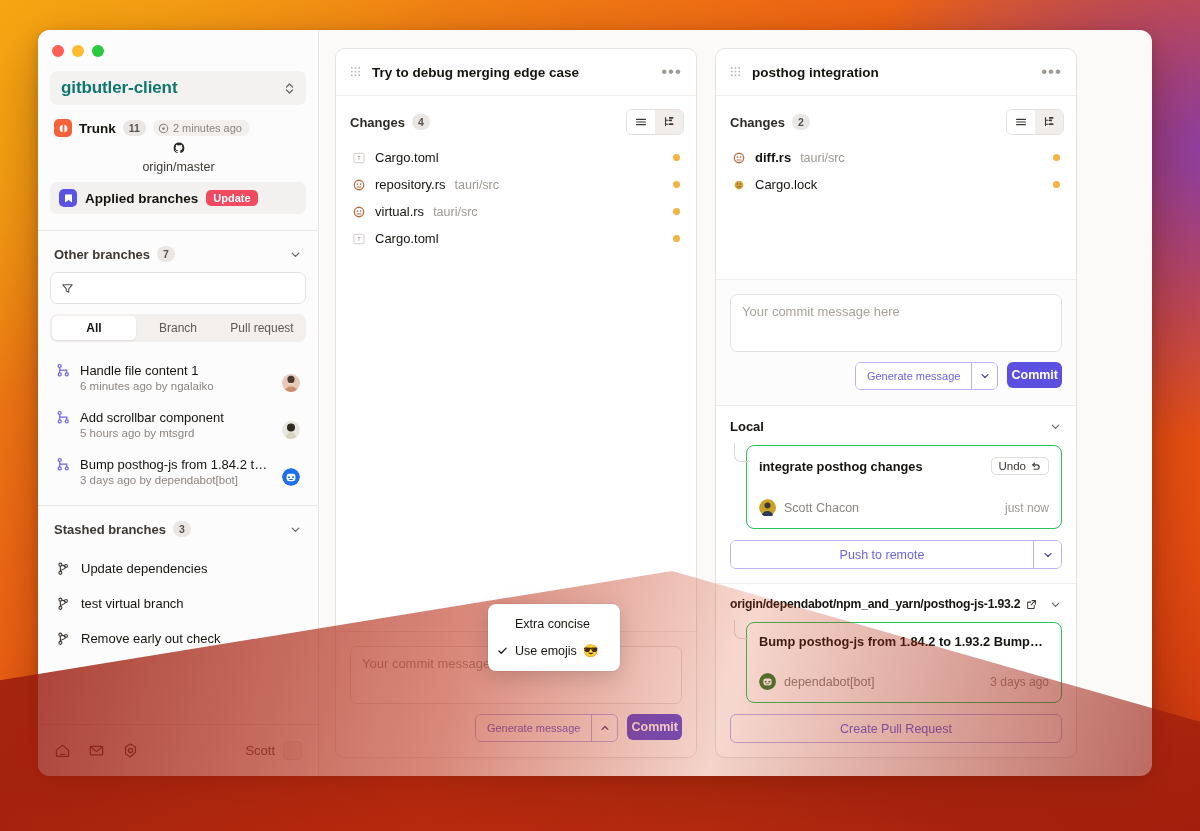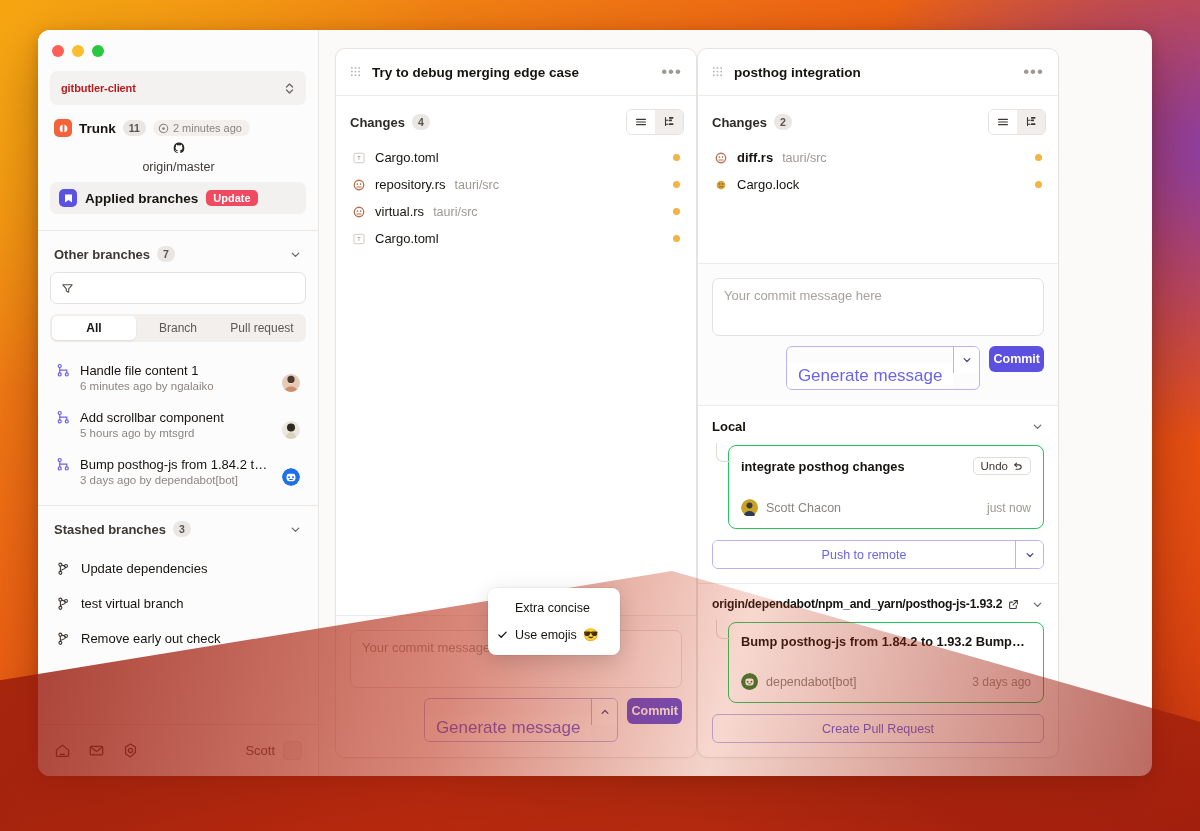--- a/index.html
+++ b/index.html
@@ -42,21 +42,21 @@
   .dot { width: 12px; height: 12px; border-radius: 50%; }
   .dot.red { background: #ff5f57; }
   .dot.amber { background: #febc2e; }
   .dot.green { background: #28c840; }
 
   .project-select {
     margin: 14px 12px 0 12px; height: 34px; background: #f4f2f1;
     border-radius: 7px; display: flex; align-items: center;
     padding: 0 11px; justify-content: space-between; cursor: pointer;
   }
-  .project-name { font-size: 11px; font-weight: 700; color: #b91c1c; letter-spacing: -.1px; }
+  .project-name { font-size: 17px; font-weight: 700; color: #0f766e; letter-spacing: -.1px; }
 
   .trunk-block { padding: 12px 12px 0 12px; }
   .trunk-row { display: flex; align-items: center; gap: 7px; padding: 2px 4px; }
   .sq { width: 18px; height: 18px; border-radius: 5px; display: flex; align-items: center; justify-content: center; flex: 0 0 18px; }
   .sq.orange { background: #f4623a; }
   .sq.violet { background: #5a52e0; }
   .trunk-label { font-size: 13.5px; font-weight: 700; color: #16140f; }
   .pill-count {
     background: #e9e6e4; color: #58534e; font-size: 10.5px; font-weight: 700;
     border-radius: 20px; padding: 1px 6px; line-height: 14px;
@@ -122,21 +122,21 @@
 
   .sidebar-footer {
     margin-top: auto; border-top: 1px solid #eae7e4; height: 52px;
     display: flex; align-items: center; padding: 0 16px; gap: 17px;
   }
   .footer-user { margin-left: auto; display: flex; align-items: center; gap: 8px; }
   .footer-name { font-size: 13px; color: #5d5852; }
   .footer-avatar { width: 19px; height: 19px; border-radius: 4px; background: #f2efed; border: 1px solid #e7e3e0; }
 
   
-  .lanes { flex: 1; display: flex; padding: 18px 18px 18px 16px; overflow: hidden; }
+  .lanes { flex: 1; display: flex; gap: 18px; padding: 18px 18px 18px 16px; overflow: hidden; }
   .lane {
     width: 362px; flex: 0 0 362px; background: #fff; border: 1px solid #e7e3e0;
     border-radius: 10px; display: flex; flex-direction: column; overflow: hidden;
     box-shadow: 0 1px 2px rgba(0,0,0,.03);
   }
   .lane-header {
     height: 47px; display: flex; align-items: center; gap: 11px;
     padding: 0 14px; border-bottom: 1px solid #eeebe8;
   }
   .lane-title { font-size: 13.5px; font-weight: 700; color: #16140f; flex: 1; }
@@ -165,21 +165,21 @@
 
   .commit-area { border-top: 1px solid #eeebe8; padding: 14px 14px 15px 14px; background: #fdfcfc; position: relative; }
   .commit-box {
     border: 1px solid #e5e1de; border-radius: 7px; background: #fff;
     height: 58px; padding: 9px 11px; font-size: 13px; color: #a7a29c;
   }
   .commit-actions { display: flex; justify-content: flex-end; gap: 9px; margin-top: 10px; }
   .gen-group { display: flex; border: 1px solid #b9b4f0; border-radius: 6px; overflow: hidden; }
   .gen-btn {
     padding: 0 11px; height: 26px; display: flex; align-items: center;
-    font-size: 17px; color: #6b63e8; background: #fff; cursor: pointer; margin-top: 16px;
+    font-size: 11px; color: #6b63e8; background: #fff; cursor: pointer;
   }
   .gen-caret {
     width: 26px; height: 26px; display: flex; align-items: center; justify-content: center;
     border-left: 1px solid #b9b4f0; background: #fff; cursor: pointer; color: #4b4490;
   }
   .commit-btn {
     background: #5b50e0; color: #fff; font-size: 12.5px; font-weight: 600;
     border-radius: 6px; padding: 0 4px; height: 26px; display: flex; align-items: center; cursor: pointer;
   }
 

